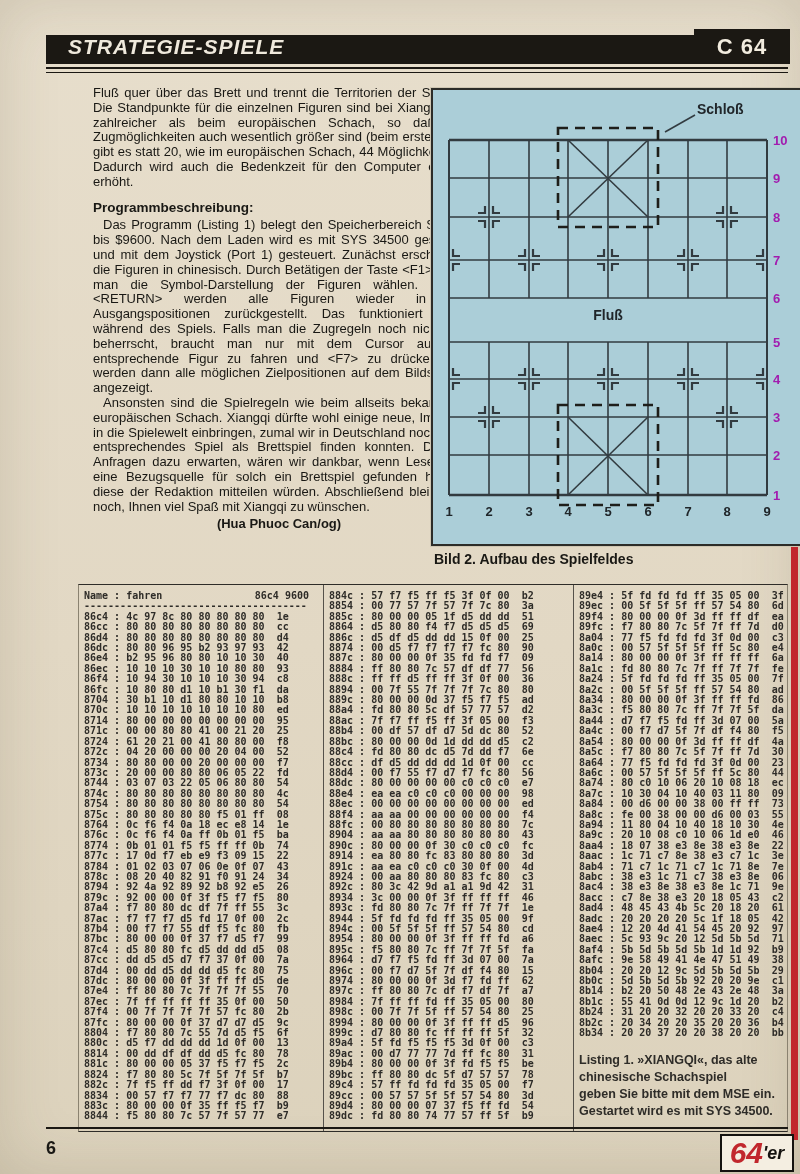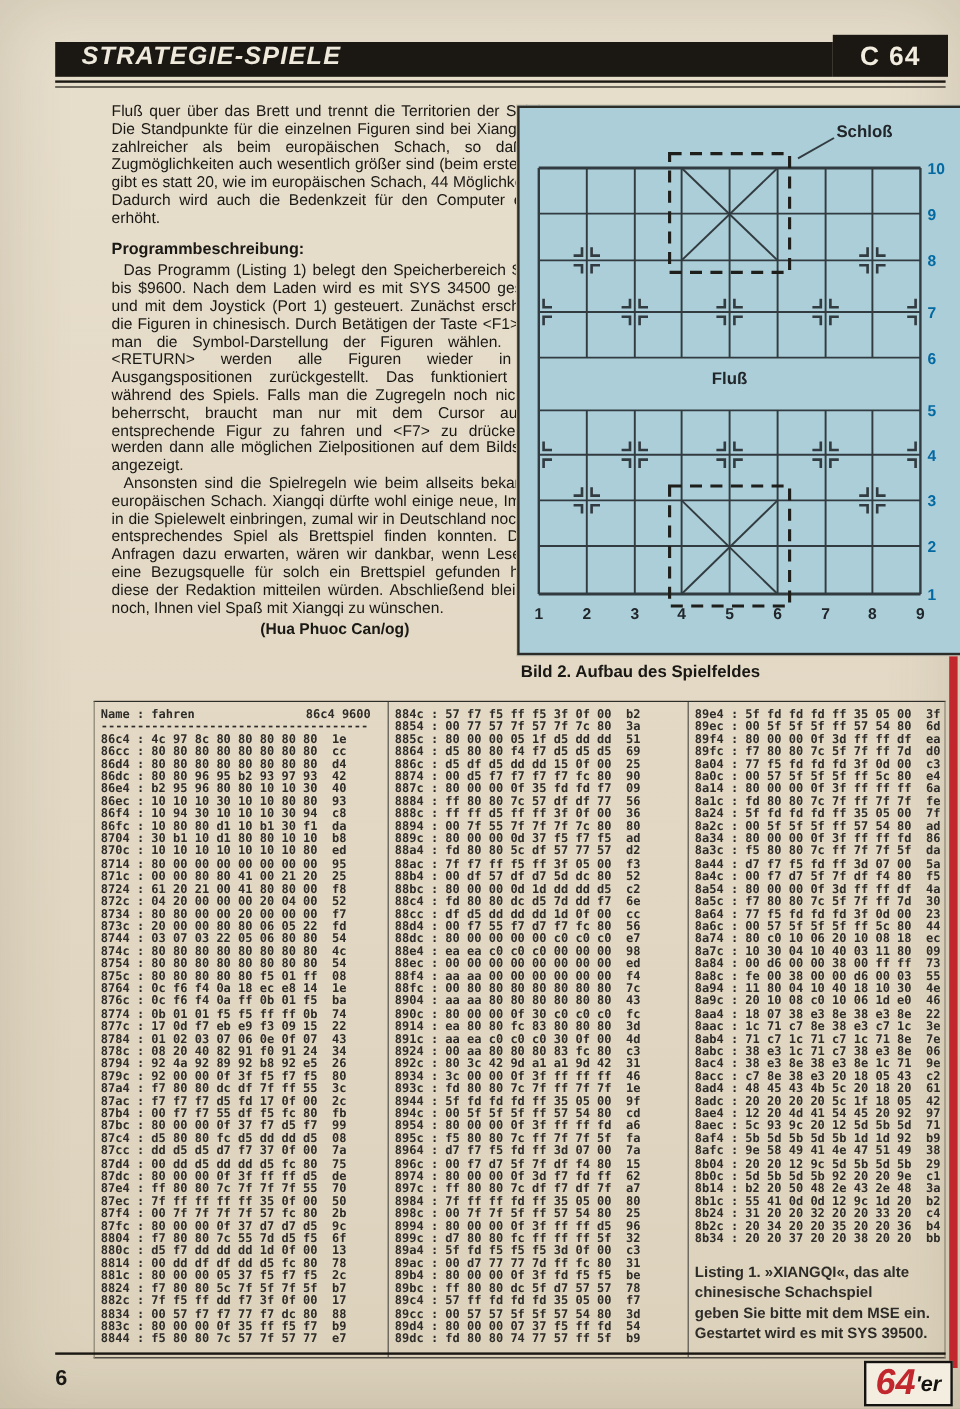--- a/index.html
+++ b/index.html
@@ -25,21 +25,21 @@
   .article p.ind{text-indent:10px;}
   .article h3{margin:11px 0 3px 0;font-size:13.5px;}
   .author{text-align:center;margin-top:3px !important;font-weight:bold;}
   
   .board-panel{position:absolute;left:431px;top:88px;width:358px;height:454px;
                background:#abced8;border:2px solid #2c2c28;box-shadow:0 0 0 1px #cfc6b2;padding-left:32px;}
   .board-panel svg{position:absolute;left:0;top:0;}
   .schloss-label{position:absolute;left:264px;top:11px;font-size:14px;font-weight:bold;color:#20262a;}
   .fluss-label{position:absolute;left:150px;top:217px;width:50px;text-align:center;
                font-size:14px;font-weight:bold;color:#20262a;}
-  .row-labels span{position:absolute;left:340px;width:18px;font-size:13px;font-weight:bold;color:#0369a1;}
+  .row-labels span{position:absolute;left:340px;width:18px;font-size:13px;font-weight:bold;color:#a21caf;}
   .row-labels span:nth-child(1){top:43px}.row-labels span:nth-child(2){top:81px}
   .row-labels span:nth-child(3){top:120px}.row-labels span:nth-child(4){top:163px}
   .row-labels span:nth-child(5){top:201px}.row-labels span:nth-child(6){top:245px}
   .row-labels span:nth-child(7){top:282px}.row-labels span:nth-child(8){top:320px}
   .row-labels span:nth-child(9){top:358px}.row-labels span:nth-child(10){top:398px}
   .col-labels span{position:absolute;top:414px;width:12px;text-align:center;
                    font-size:13px;font-weight:bold;color:#20262a;}
   .col-labels span:nth-child(1){left:10px}.col-labels span:nth-child(2){left:50px}
   .col-labels span:nth-child(3){left:90px}.col-labels span:nth-child(4){left:129px}
   .col-labels span:nth-child(5){left:169px}.col-labels span:nth-child(6){left:209px}
@@ -324,21 +324,21 @@
 8b04 : 20 20 12 9c 5d 5b 5d 5b  29
 8b0c : 5d 5b 5d 5b 92 20 20 9e  c1
 8b14 : b2 20 50 48 2e 43 2e 48  3a
 8b1c : 55 41 0d 0d 12 9c 1d 20  b2
 8b24 : 31 20 20 32 20 20 33 20  c4
 8b2c : 20 34 20 20 35 20 20 36  b4
 8b34 : 20 20 37 20 20 38 20 20  bb</pre>
       <div class="listing-caption">Listing 1. »XIANGQI«, das alte
 chinesische Schachspiel
 geben Sie bitte mit dem MSE ein.
-Gestartet wird es mit SYS 39500.</div>
+Gestartet wird es mit SYS 34500.</div>
     </div>
   </div>
 
   <div class="footer-rule"></div>
   <span class="page-number">6</span>
   <div class="magazine-logo">
     <span class="logo-64">64</span>
     <span class="logo-er">'er</span>
   </div>
 

